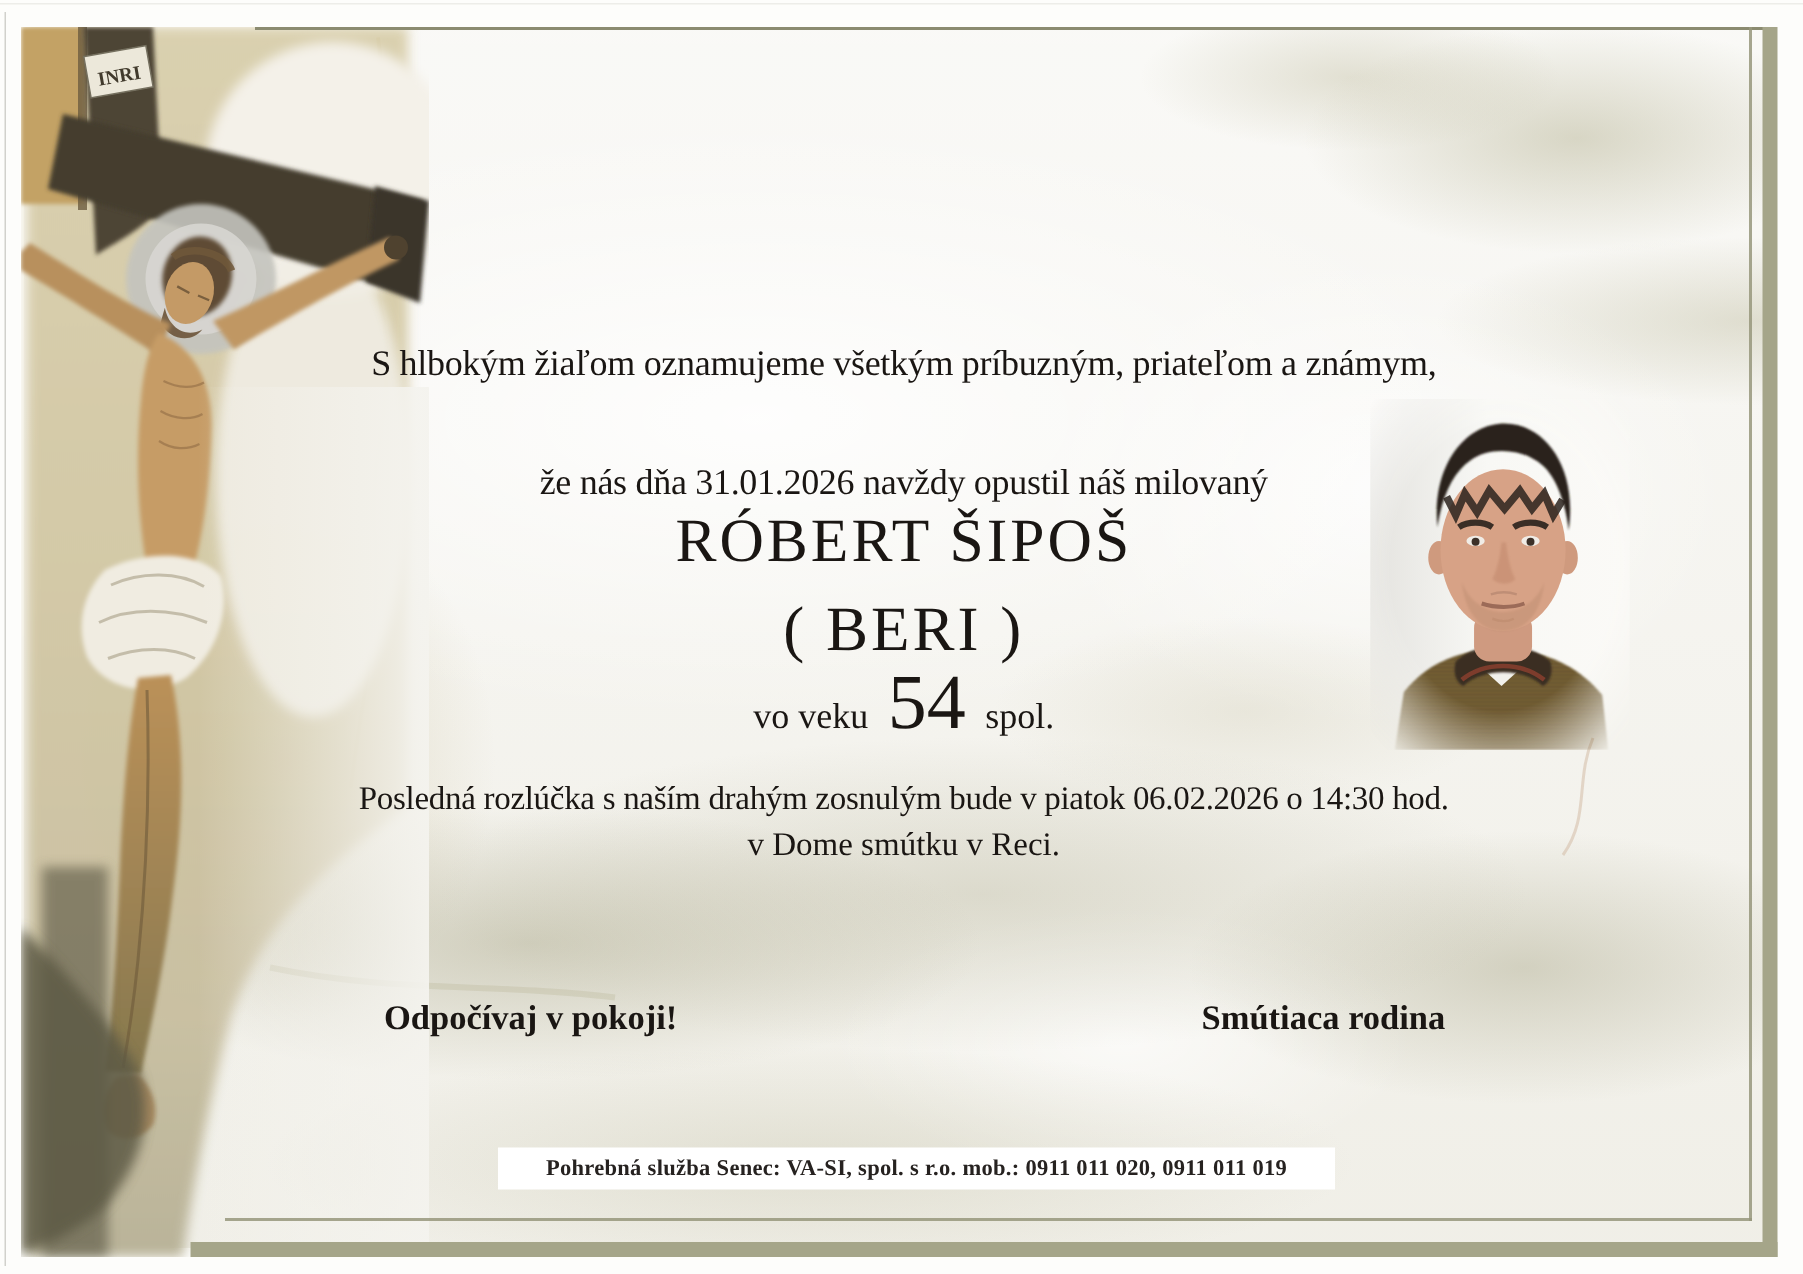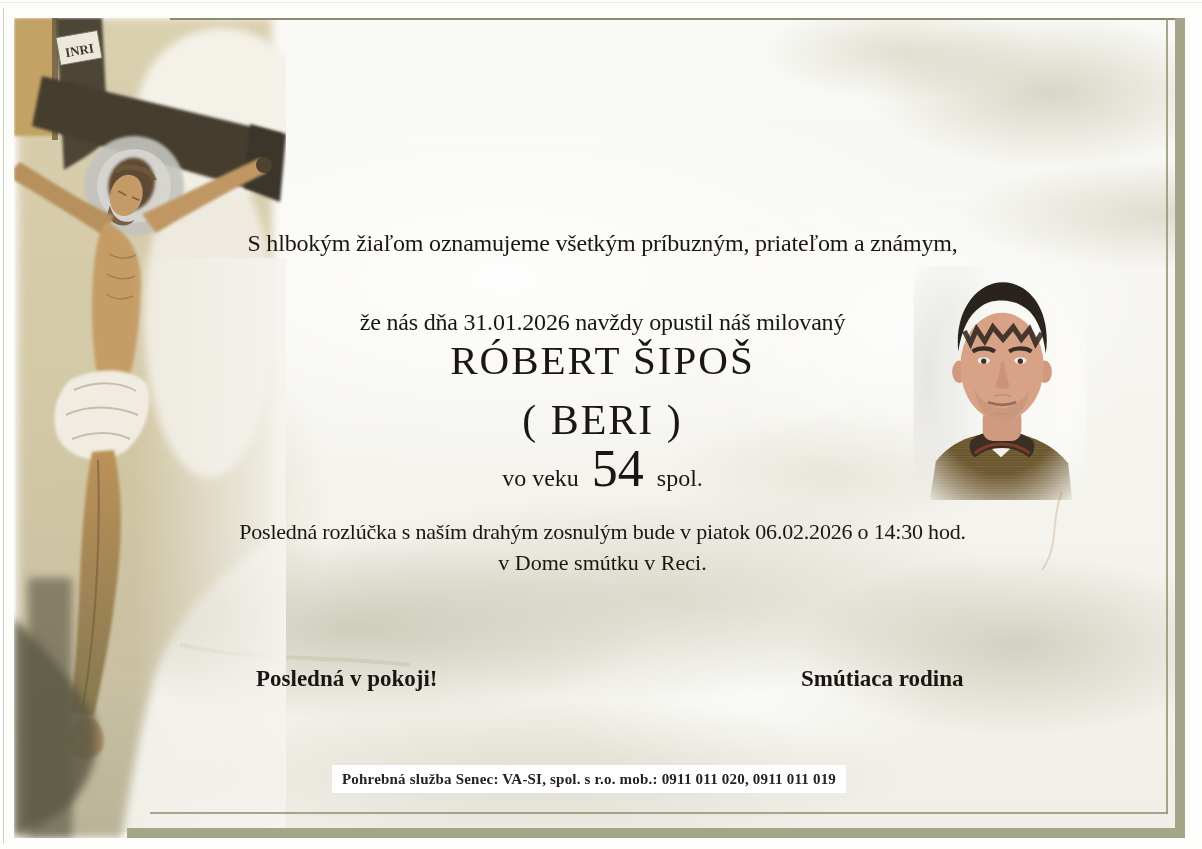--- a/index.html
+++ b/index.html
@@ -58,21 +58,21 @@
   .nickname {top:396px;font-size:42px;letter-spacing:2px;}
   .ageline  {top:438px;font-size:24px;}
   .ageline .agenum{font-size:52px;margin:0 13px;vertical-align:baseline;}
   .farewell1{top:519px;font-size:22px;letter-spacing:-0.2px;text-align:center;}
   .farewell2{top:550px;font-size:22px;}
 
   .rip   {position:absolute;left:256px;top:666px;font-size:23px;font-weight:bold;white-space:nowrap;}
   .family{position:absolute;left:789px;top:666px;font-size:23px;font-weight:bold;white-space:nowrap;margin-left:12px;}
 
   .footerbar{
-    position:absolute;left:332px;top:765px;width:514px;height:28px;
+    position:absolute;left:332px;top:765px;width:558px;height:28px;
     background:#ffffff;display:flex;align-items:center;justify-content:center;
   }
   .footerbar span{font-size:15px;font-weight:bold;letter-spacing:.2px;white-space:nowrap;color:#262220;}
 </style>
 </head>
 <body>
 
 <div class="page">
 
   <div class="marble"></div>
@@ -222,20 +222,20 @@
     <div class="t-abs intro2">že nás dňa 31.01.2026 navždy opustil náš milovaný</div>
     <div class="t-abs name">RÓBERT ŠIPOŠ</div>
     <div class="t-abs nickname">( BERI )</div>
     <div class="t-abs ageline">
       <span>vo veku</span><span class="agenum">54</span><span>spol.</span>
     </div>
     <div class="t-abs farewell1">Posledná rozlúčka s naším drahým zosnulým bude v piatok 06.02.2026 o 14:30 hod.</div>
     <div class="t-abs farewell2">v Dome smútku v Reci.</div>
   </div>
 
-  <div class="rip">Posledná v pokoji!</div>
+  <div class="rip">Odpočívaj v pokoji!</div>
   <div class="family">Smútiaca rodina</div>
 
   <div class="footerbar">
     <span>Pohrebná služba Senec: VA-SI, spol. s r.o. mob.: 0911 011 020, 0911 011 019</span>
   </div>
 
 </div>
 
 </body></html>

